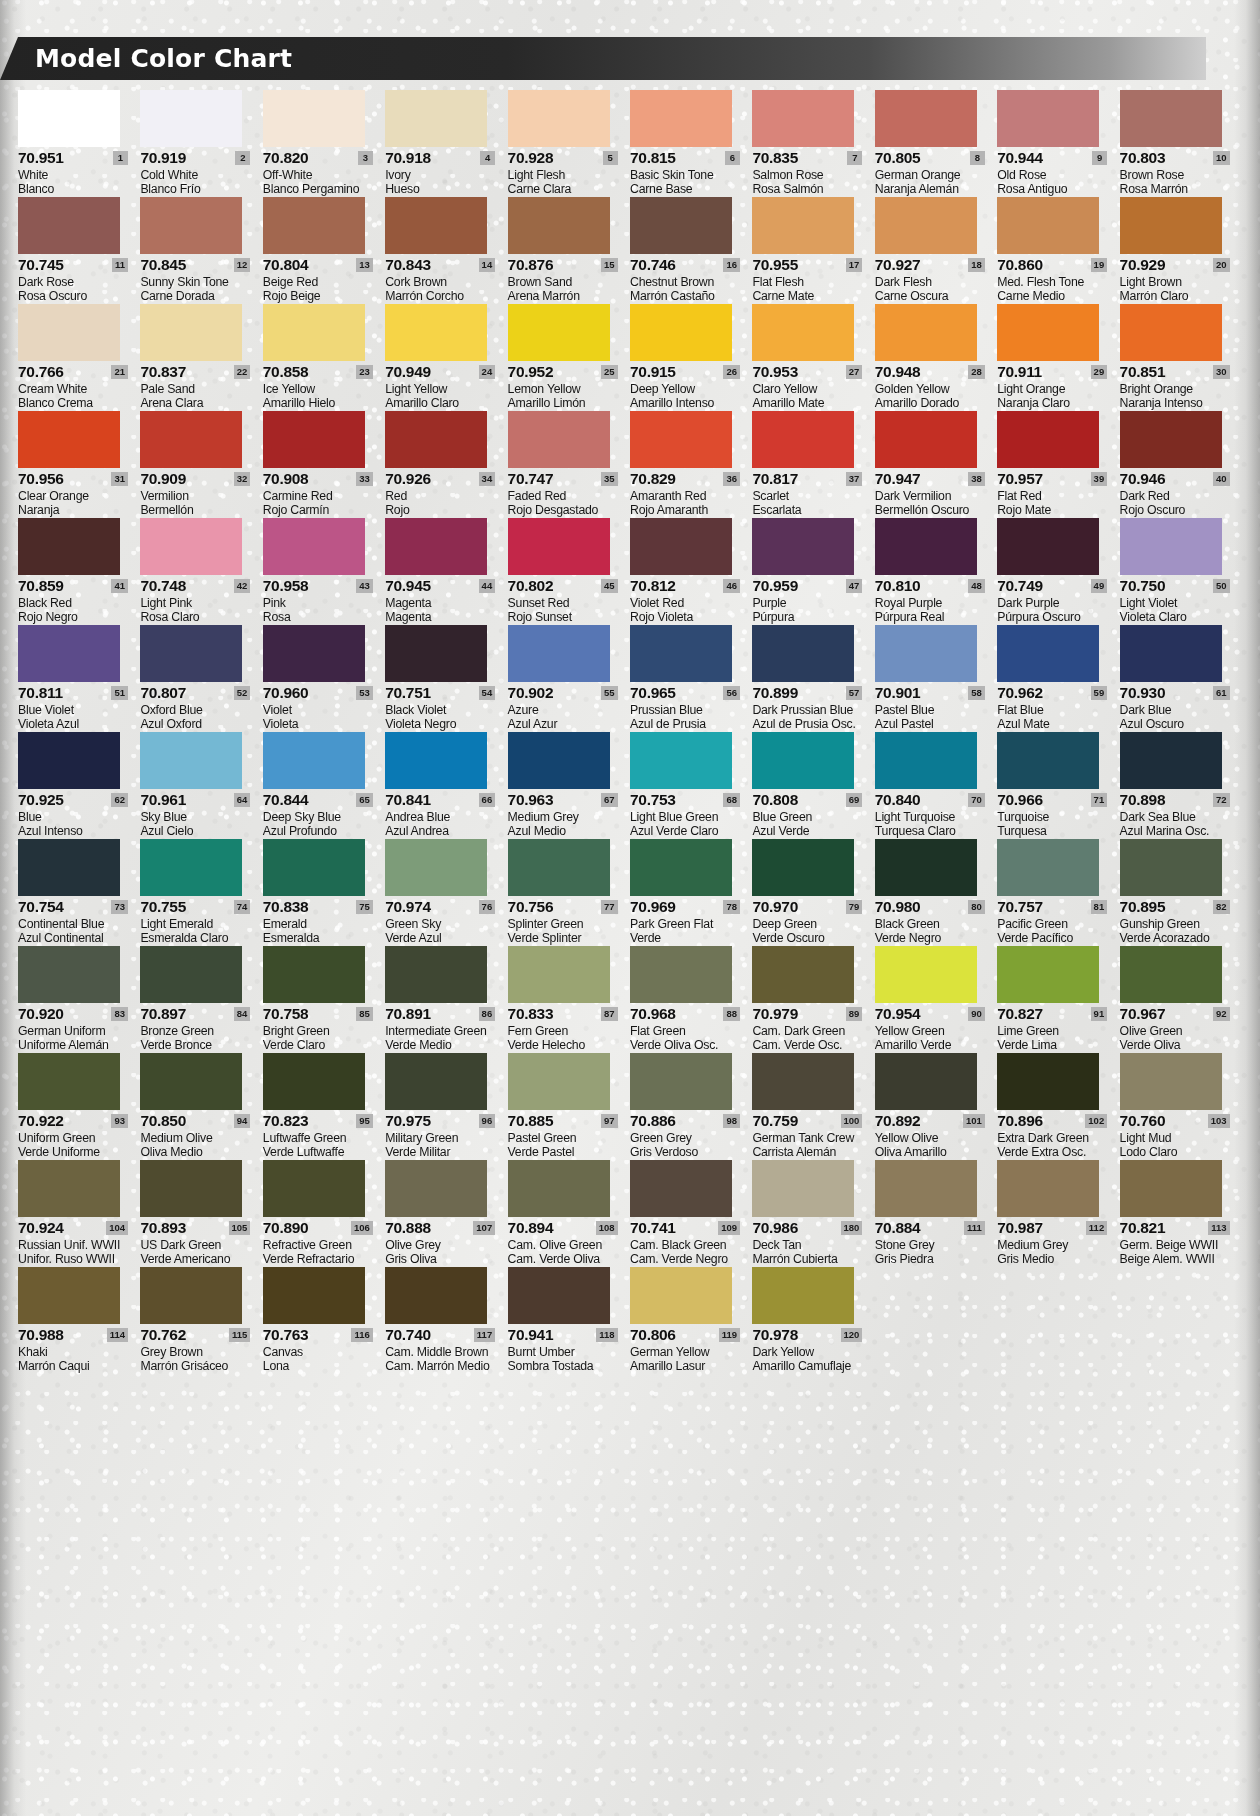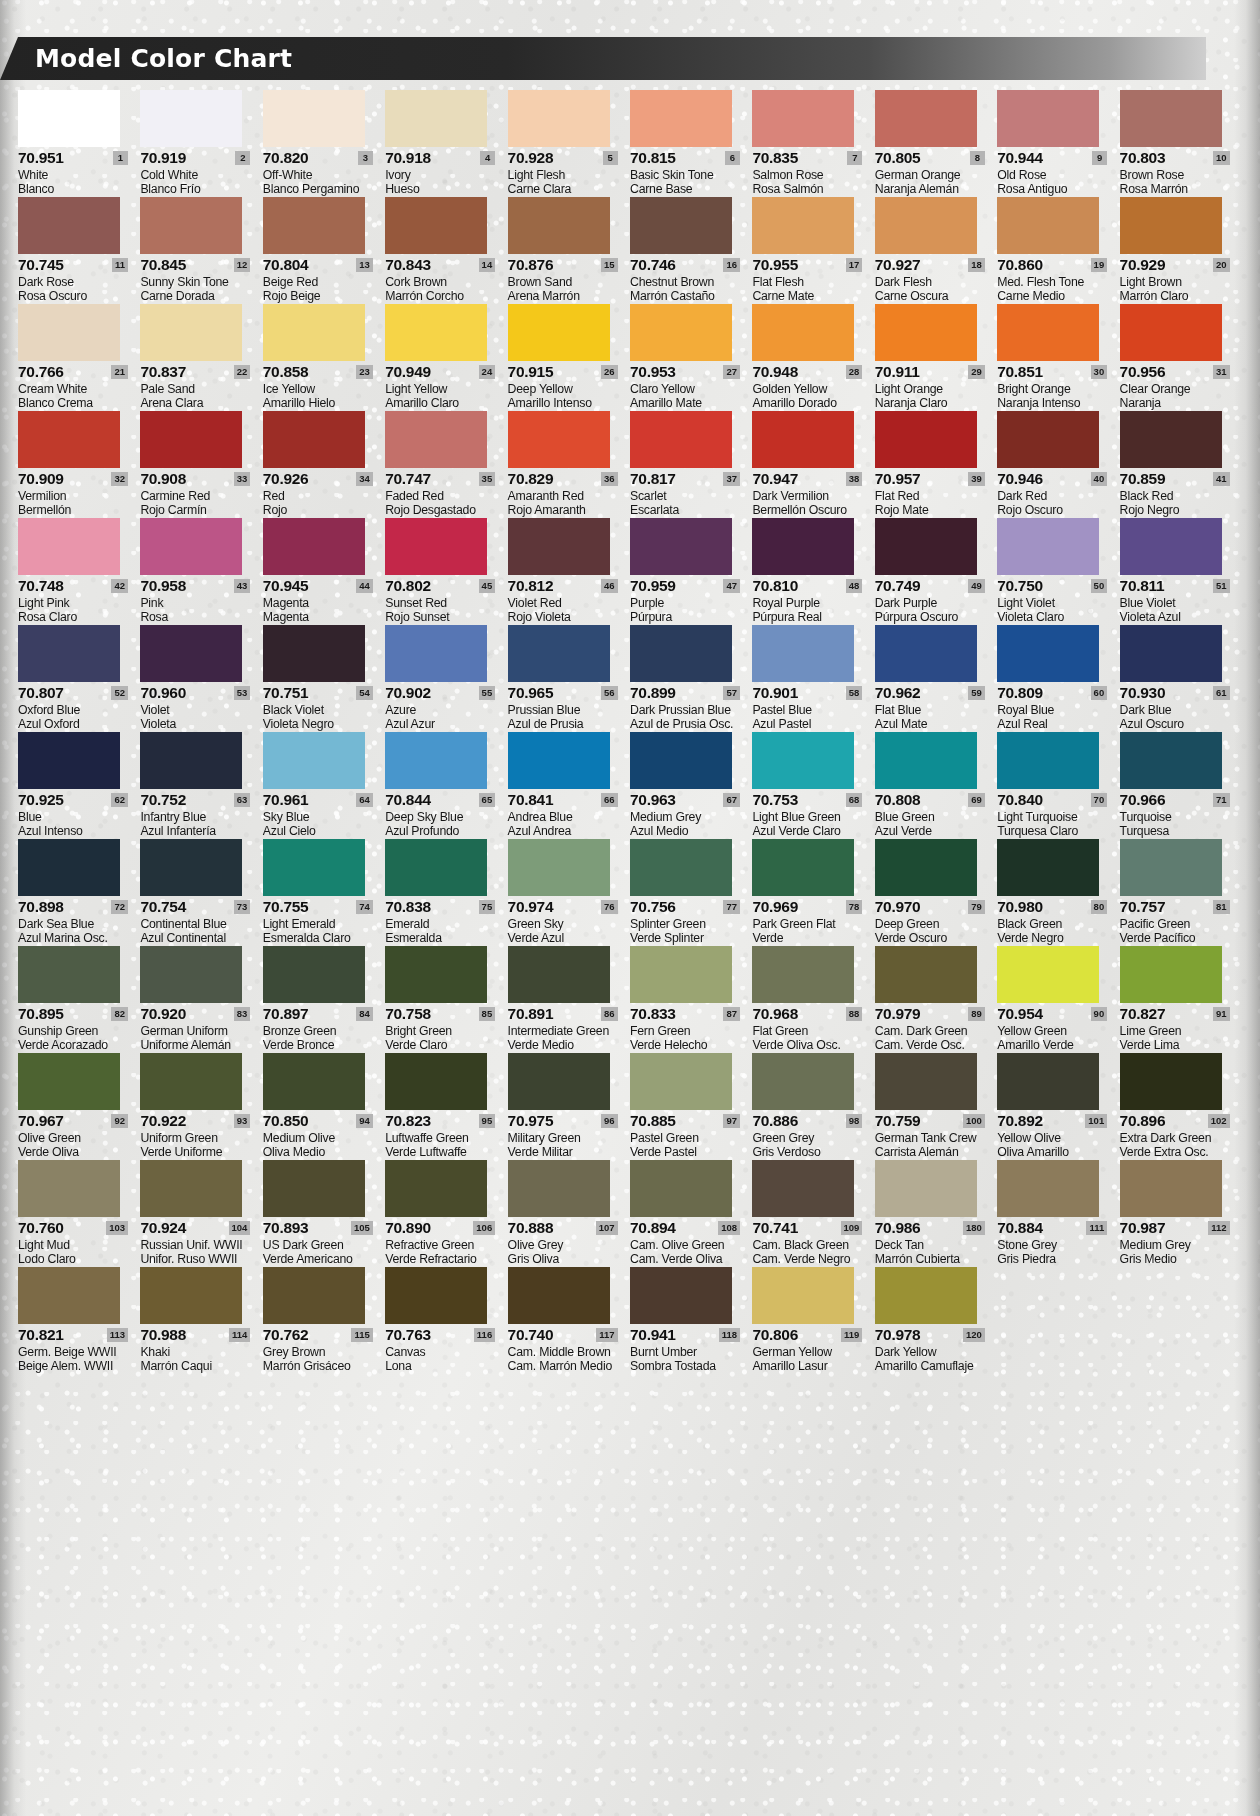--- a/index.html
+++ b/index.html
@@ -351,20 +351,29 @@
     <div class="cell">
       <div class="swatch" style="background: rgb(246, 212, 71);"></div>
       <div class="cell-head">
         <span class="code">70.949</span>
         <span class="idx">24</span>
       </div>
       <div class="name-en">Light Yellow</div>
       <div class="name-es">Amarillo Claro</div>
     </div>
     <div class="cell">
+      <div class="swatch" style="background: rgb(236, 210, 24);"></div>
+      <div class="cell-head">
+        <span class="code">70.952</span>
+        <span class="idx">25</span>
+      </div>
+      <div class="name-en">Lemon Yellow</div>
+      <div class="name-es">Amarillo Limón</div>
+    </div>
+    <div class="cell">
       <div class="swatch" style="background: rgb(244, 200, 26);"></div>
       <div class="cell-head">
         <span class="code">70.915</span>
         <span class="idx">26</span>
       </div>
       <div class="name-en">Deep Yellow</div>
       <div class="name-es">Amarillo Intenso</div>
     </div>
     <div class="cell">
       <div class="swatch" style="background: rgb(243, 172, 57);"></div>
@@ -657,54 +666,36 @@
     <div class="cell">
       <div class="swatch" style="background: rgb(43, 74, 134);"></div>
       <div class="cell-head">
         <span class="code">70.962</span>
         <span class="idx">59</span>
       </div>
       <div class="name-en">Flat Blue</div>
       <div class="name-es">Azul Mate</div>
     </div>
     <div class="cell">
-      <div class="swatch" style="background: rgb(27, 79, 147);"></div>
-      <div class="cell-head">
-        <span class="code">70.809</span>
-        <span class="idx">60</span>
-      </div>
-      <div class="name-en">Royal Blue</div>
-      <div class="name-es">Azul Real</div>
-    </div>
-    <div class="cell">
       <div class="swatch" style="background: rgb(39, 50, 92);"></div>
       <div class="cell-head">
         <span class="code">70.930</span>
         <span class="idx">61</span>
       </div>
       <div class="name-en">Dark Blue</div>
       <div class="name-es">Azul Oscuro</div>
     </div>
     <div class="cell">
       <div class="swatch" style="background: rgb(29, 35, 66);"></div>
       <div class="cell-head">
         <span class="code">70.925</span>
         <span class="idx">62</span>
       </div>
       <div class="name-en">Blue</div>
       <div class="name-es">Azul Intenso</div>
-    </div>
-    <div class="cell">
-      <div class="swatch" style="background: rgb(35, 42, 60);"></div>
-      <div class="cell-head">
-        <span class="code">70.752</span>
-        <span class="idx">63</span>
-      </div>
-      <div class="name-en">Infantry Blue</div>
-      <div class="name-es">Azul Infantería</div>
     </div>
     <div class="cell">
       <div class="swatch" style="background: rgb(116, 184, 211);"></div>
       <div class="cell-head">
         <span class="code">70.961</span>
         <span class="idx">64</span>
       </div>
       <div class="name-en">Sky Blue</div>
       <div class="name-es">Azul Cielo</div>
     </div>

